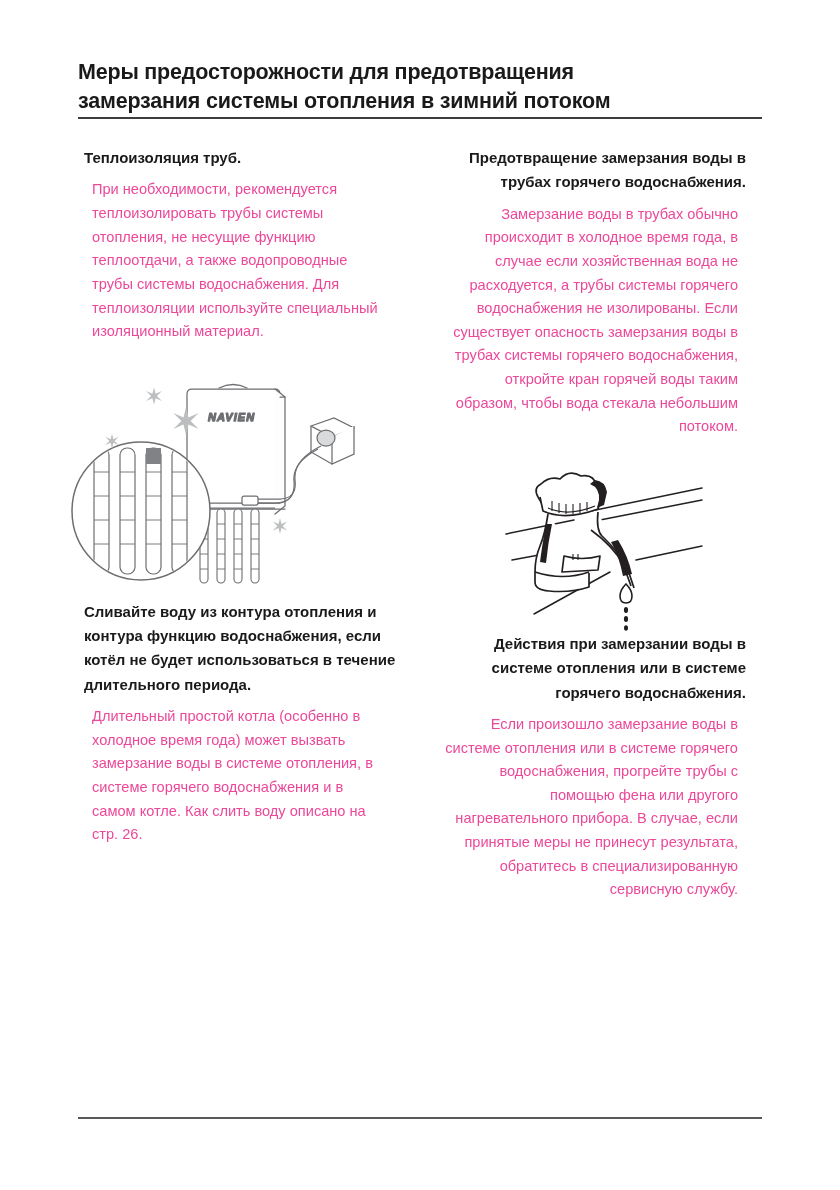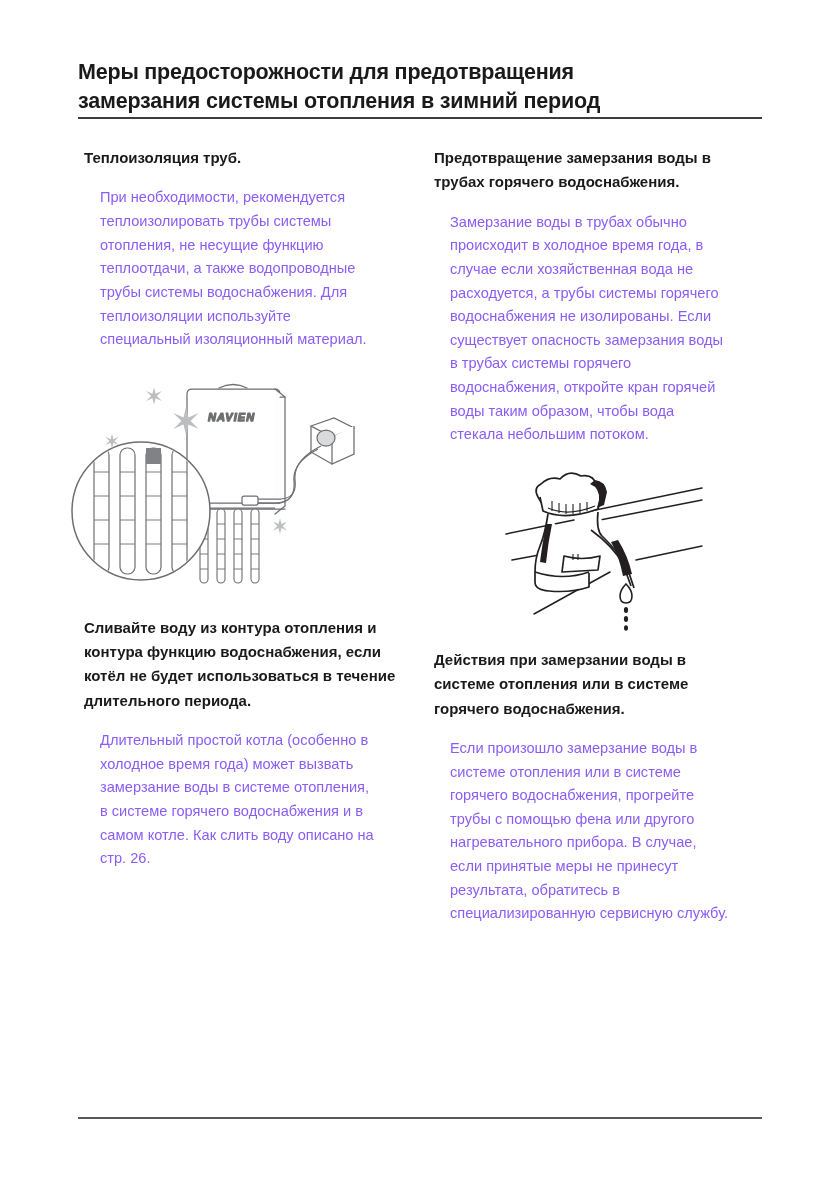--- a/index.html
+++ b/index.html
@@ -47,36 +47,36 @@
     top: 1117px;
     width: 684px;
     height: 1.6px;
     background: #59595b;
   }
   .col {
     position: absolute;
     width: 312px;
   }
   .col-left  { left: 84px;  top: 146px; }
-  .col-right { left: 434px; top: 146px; }
+  .col-right { left: 434px; top: 146px; text-align: right; }
 
   .block { margin-bottom: 0; }
   .hd {
     font-size: 15px;
     font-weight: bold;
     line-height: 1.62;
     color: #1a1a1a;
     margin: 0;
   }
   .bd {
     font-size: 14.6px;
     font-weight: normal;
     line-height: 1.62;
-    color: #8b5cf6;
-    margin: 16px;
+    color: #ec4899;
+    margin: 8px;
   }
 
   
   .fig-boiler {
     position: absolute;
     left: 128px;
     top: 368px;
     width: 256px;
     height: 232px;
     font-style: italic;
@@ -97,21 +97,21 @@
     fill: #6d6e71;
   }
 </style>
 </head>
 <body>
 
 <div class="page">
 
   <h1 class="page-title">
     <span>Меры предосторожности для предотвращения</span><br>
-    <span>замерзания системы отопления в зимний период</span>
+    <span>замерзания системы отопления в зимний потоком</span>
   </h1>
 
   <div class="rule-top"></div>
 
   <div class="col col-left">
 
     <div class="block">
       <p class="hd">Теплоизоляция труб.</p>
       <p class="bd">При необходимости, рекомендуется теплоизолировать трубы системы отопления, не несущие функцию теплоотдачи, а также водопроводные трубы системы водоснабжения. Для теплоизоляции используйте специальный изоляционный материал.</p>
     </div>

